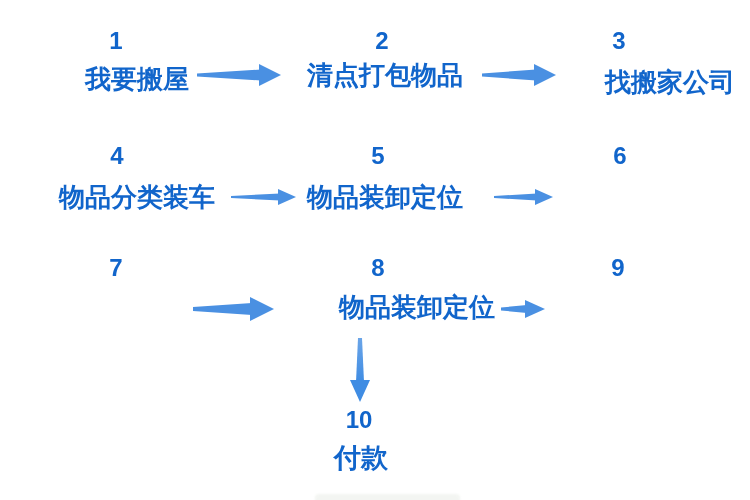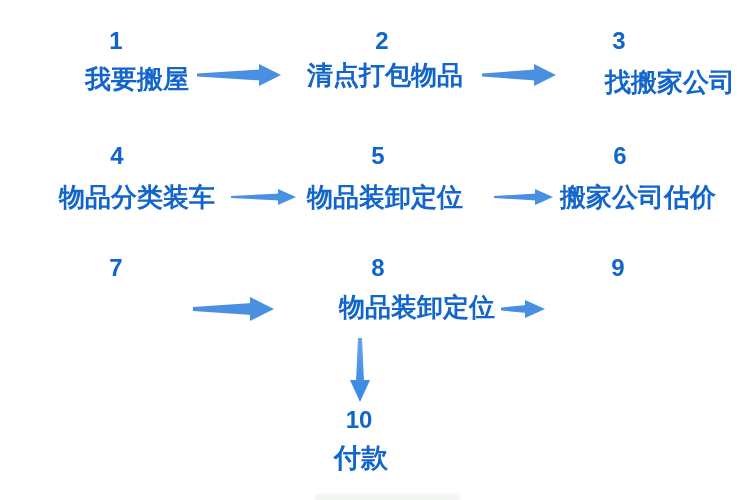--- a/index.html
+++ b/index.html
@@ -86,21 +86,20 @@
 
   <div class="step-number" style="left:378px; top:156px;">5</div>
   <div class="step-label" style="left:385px; top:197px;">物品装卸定位</div>
 
   <svg class="arrow" style="left:494px; top:187px;" width="59" height="20" viewBox="0 0 59 20">
     <polygon points="0,9 43,6.5 43,13.5 0,11" fill="#4a90e2"></polygon>
     <polygon points="41,2 59,10 41,18" fill="#4a90e2"></polygon>
   </svg>
 
   <div class="step-number" style="left:620px; top:156px;">6</div>
-  <div class="step-label" style="left:638px; top:197px;">搬家公司估价</div>
 
   <div class="step-number" style="left:116px; top:268px;">7</div>
 
   <svg class="arrow" style="left:193px; top:295px;" width="81" height="28" viewBox="0 0 81 28">
     <polygon points="0,12 59,8 59,20 0,16" fill="#4a90e2"></polygon>
     <polygon points="57,2 81,14 57,26" fill="#4a90e2"></polygon>
   </svg>
 
   <div class="step-number" style="left:378px; top:268px;">8</div>
   <div class="step-label" style="left:385px; top:307px;margin-left:32px;">物品装卸定位</div>

